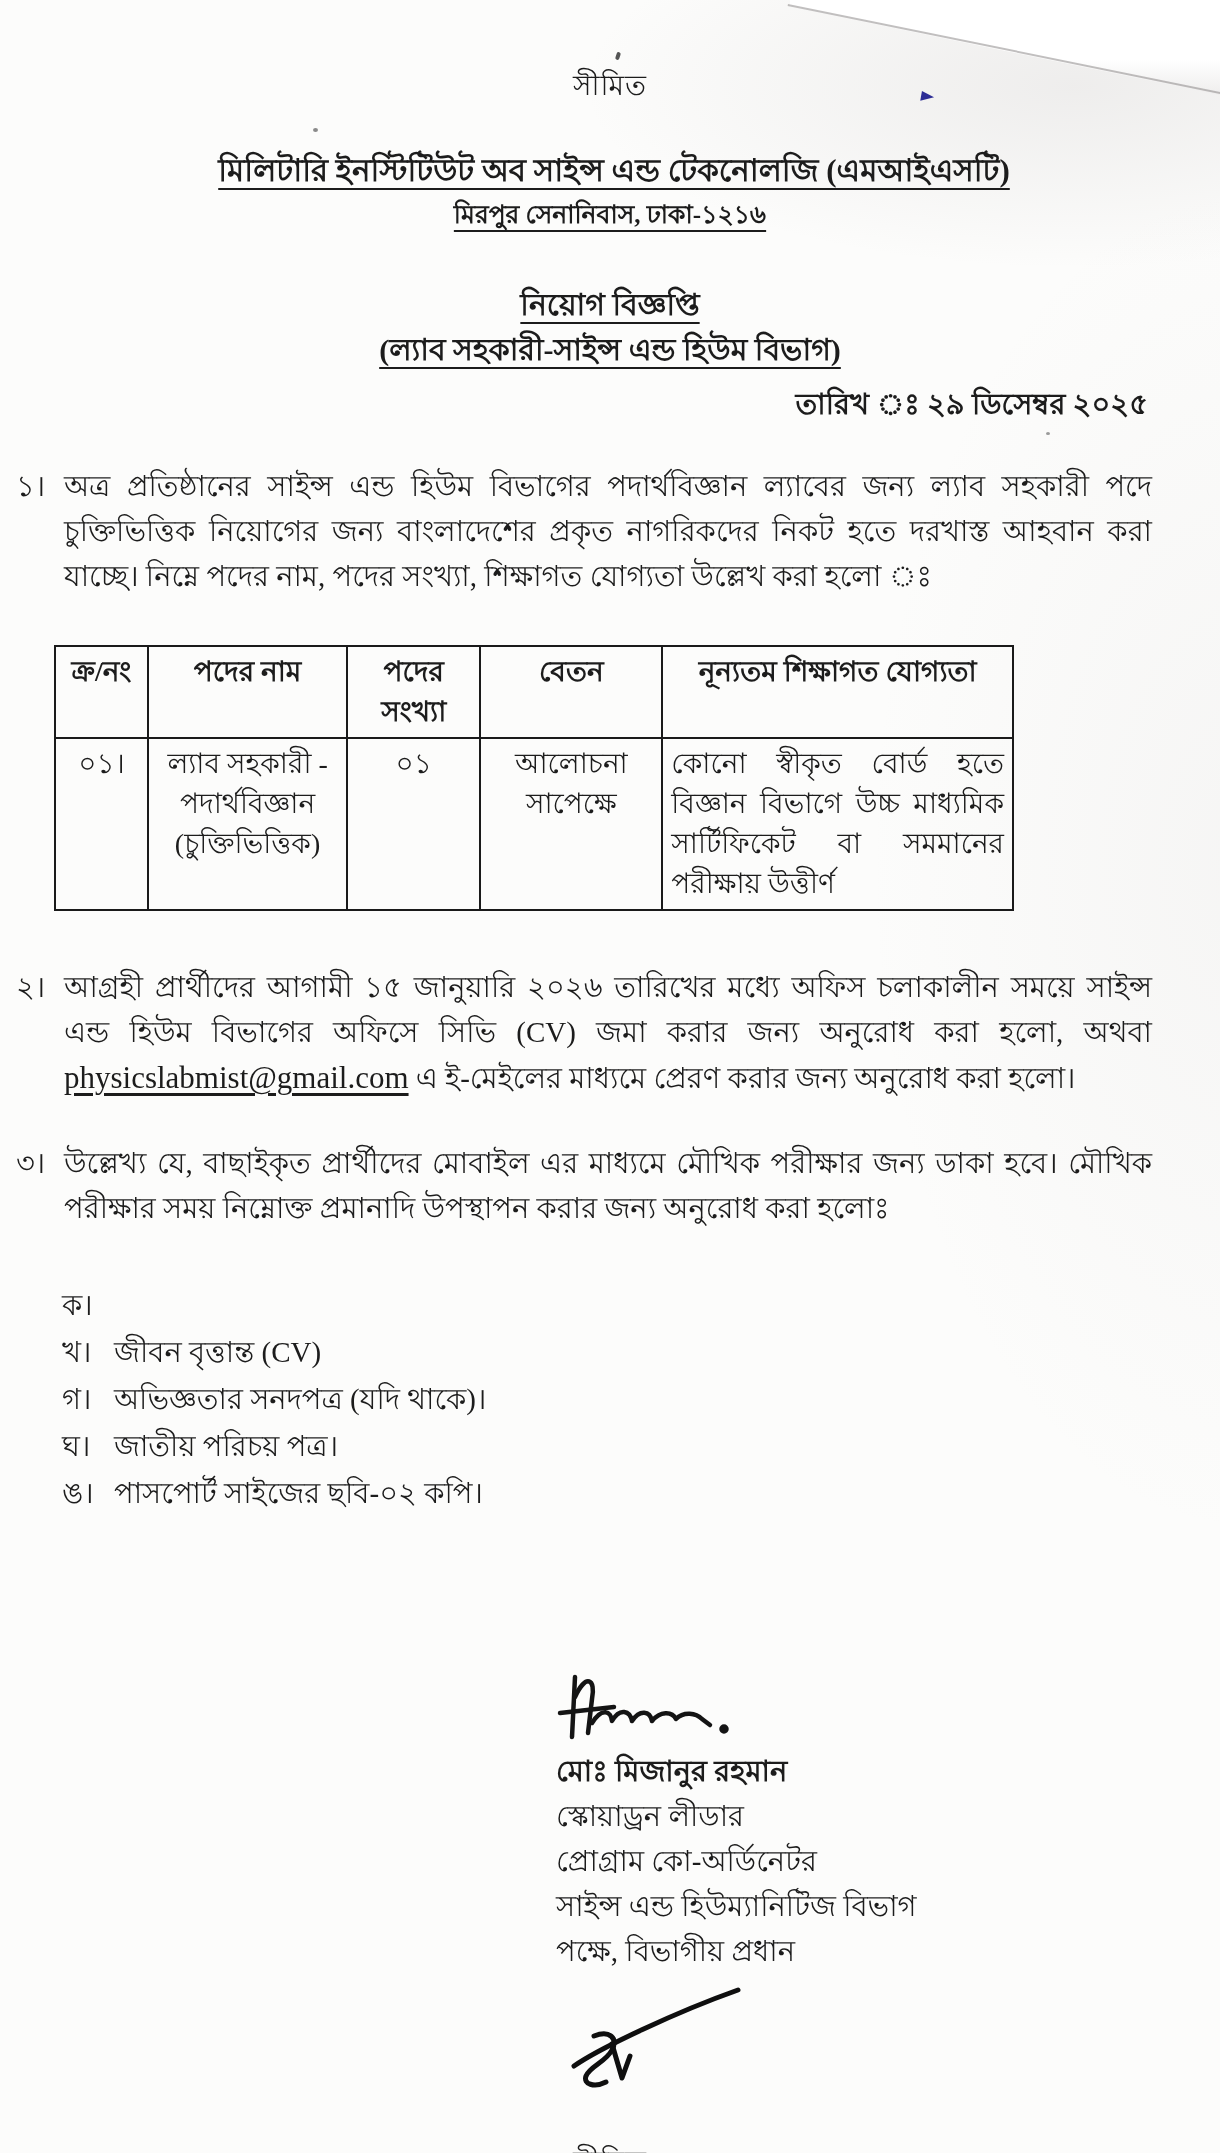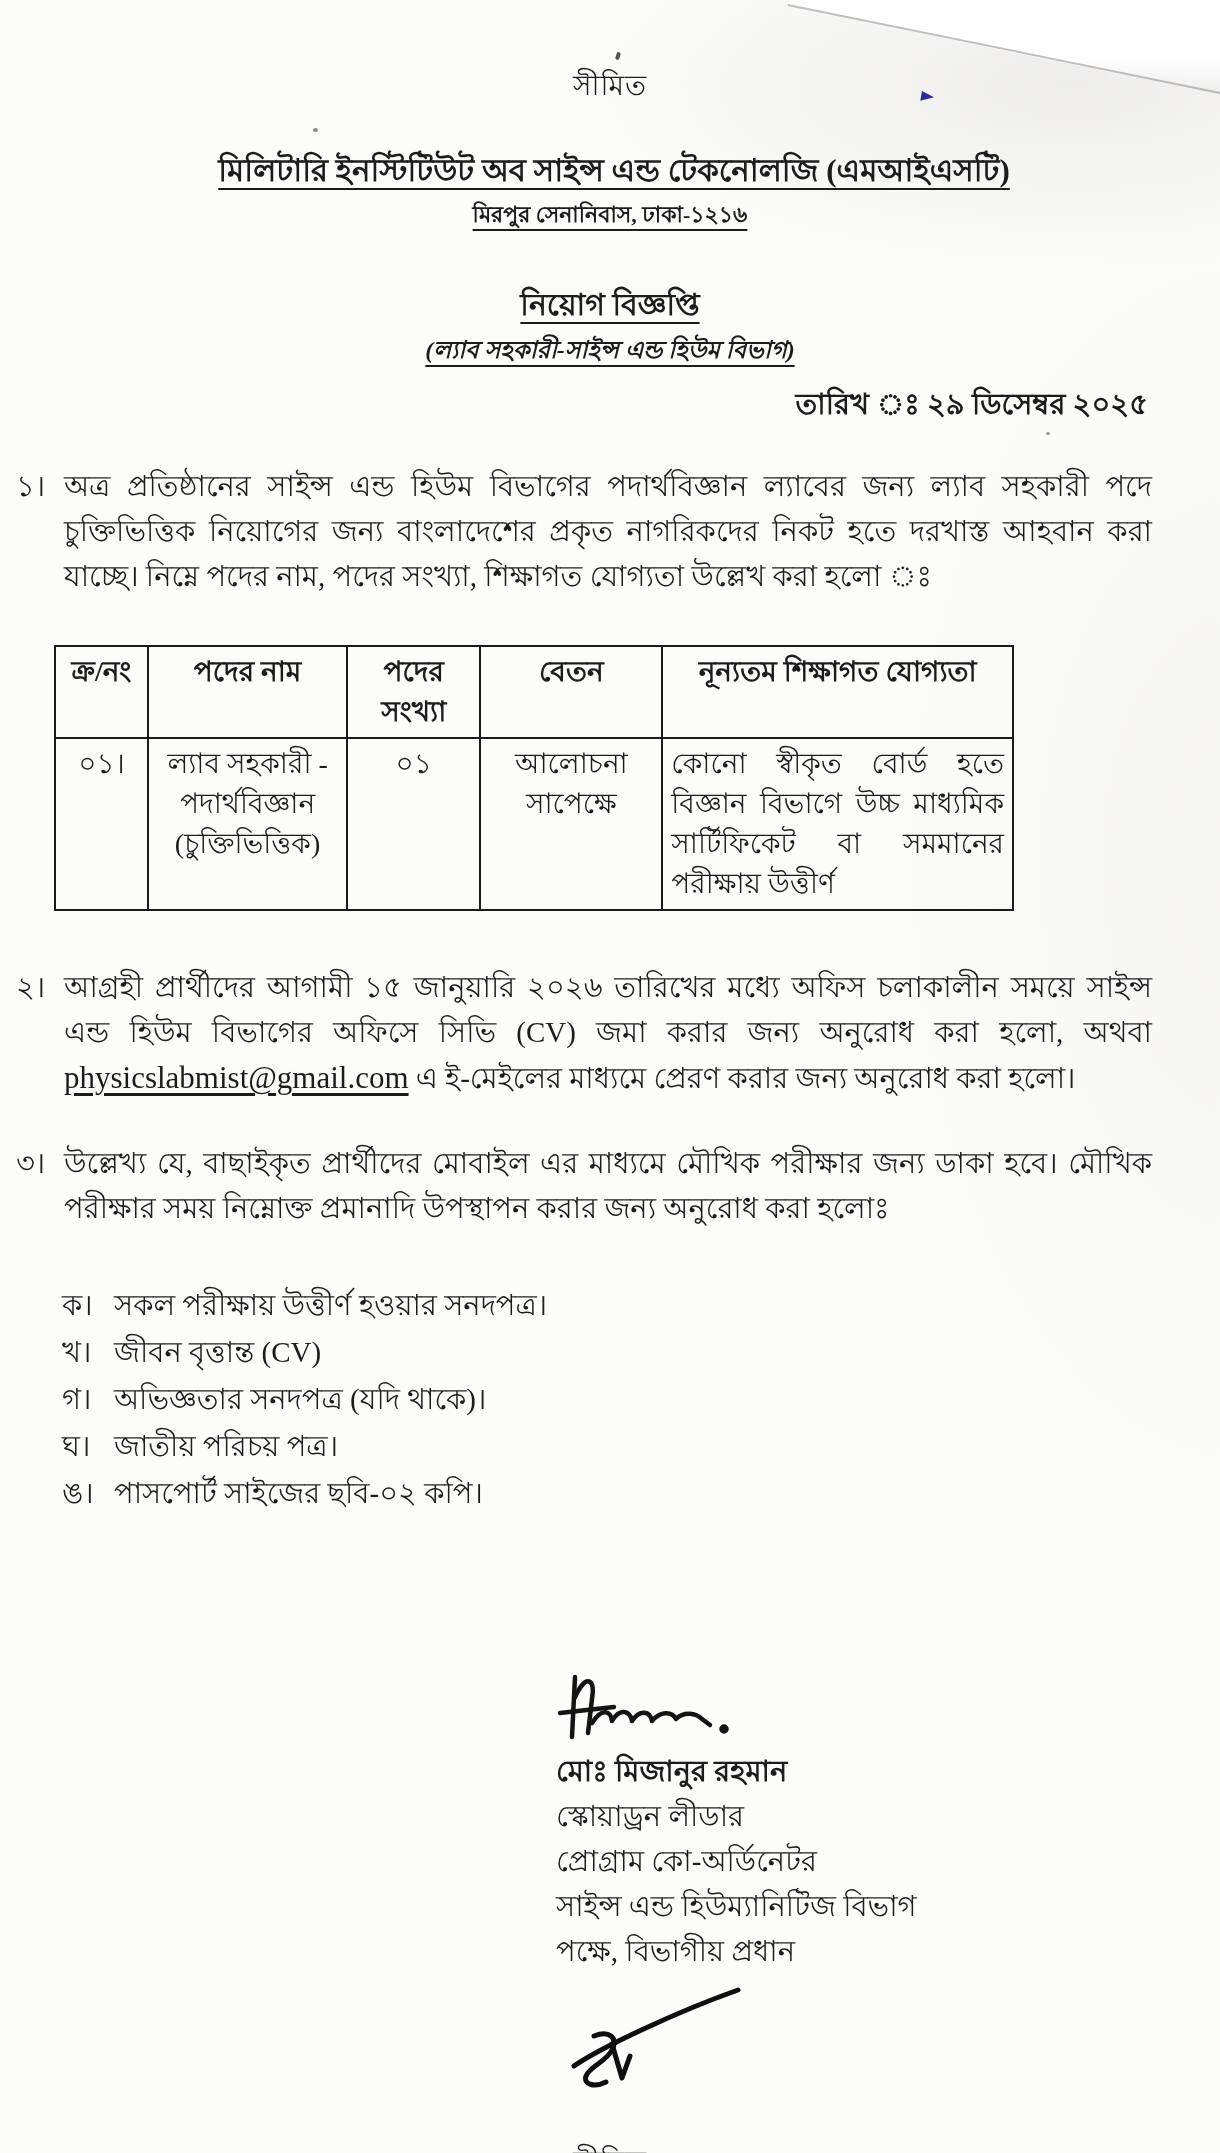--- a/index.html
+++ b/index.html
@@ -38,23 +38,23 @@
 
   .center{text-align:center;}
   .u{text-decoration:underline;text-decoration-thickness:2px;text-underline-offset:7px;}
   .bold{font-weight:bold;}
 
   .classification{font-size:28px;letter-spacing:1px;}
   .classification.top{margin-top:64px;}
   .classification.bottom{margin-top:50px;}
 
   .org-name{margin-top:38px;font-size:31px;line-height:44px;padding-left:8px;}
-  .org-address{font-size:22px;line-height:44px;}
+  .org-address{font-size:25px;line-height:44px;}
   .notice-title{margin-top:46px;font-size:30px;line-height:44px;}
-  .notice-subtitle{font-size:24px;line-height:46px;font-style:italic;}
+  .notice-subtitle{font-size:30px;line-height:46px;}
   .date-line{margin:8px 72px 0 0;text-align:right;font-size:29px;font-weight:bold;}
 
   .para{display:flex;margin:0 68px 0 16px;font-size:29px;line-height:45px;}
   .para .num{flex:0 0 48px;}
   .para .ptext{flex:1;text-align:justify;}
   .para1{margin-top:34px;}
   .para2{margin-top:54px;}
   .para3{margin-top:40px;}
   .email{font-size:31px;text-decoration:underline;text-underline-offset:5px;}
 
@@ -142,21 +142,20 @@
     </div>
 
     <div class="para para3">
       <span class="num">৩।</span>
       <span class="ptext">উল্লেখ্য যে, বাছাইকৃত প্রার্থীদের মোবাইল এর মাধ্যমে মৌখিক পরীক্ষার জন্য ডাকা হবে। মৌখিক পরীক্ষার সময় নিম্নোক্ত প্রমানাদি উপস্থাপন করার জন্য অনুরোধ করা হলোঃ</span>
     </div>
 
     <div class="checklist">
       <div class="check-item">
         <span class="clabel">ক।</span>
-        <span>সকল পরীক্ষায় উত্তীর্ণ হওয়ার সনদপত্র।</span>
       </div>
       <div class="check-item">
         <span class="clabel">খ।</span>
         <span>জীবন বৃত্তান্ত (CV)</span>
       </div>
       <div class="check-item">
         <span class="clabel">গ।</span>
         <span>অভিজ্ঞতার সনদপত্র (যদি থাকে)।</span>
       </div>
       <div class="check-item">

